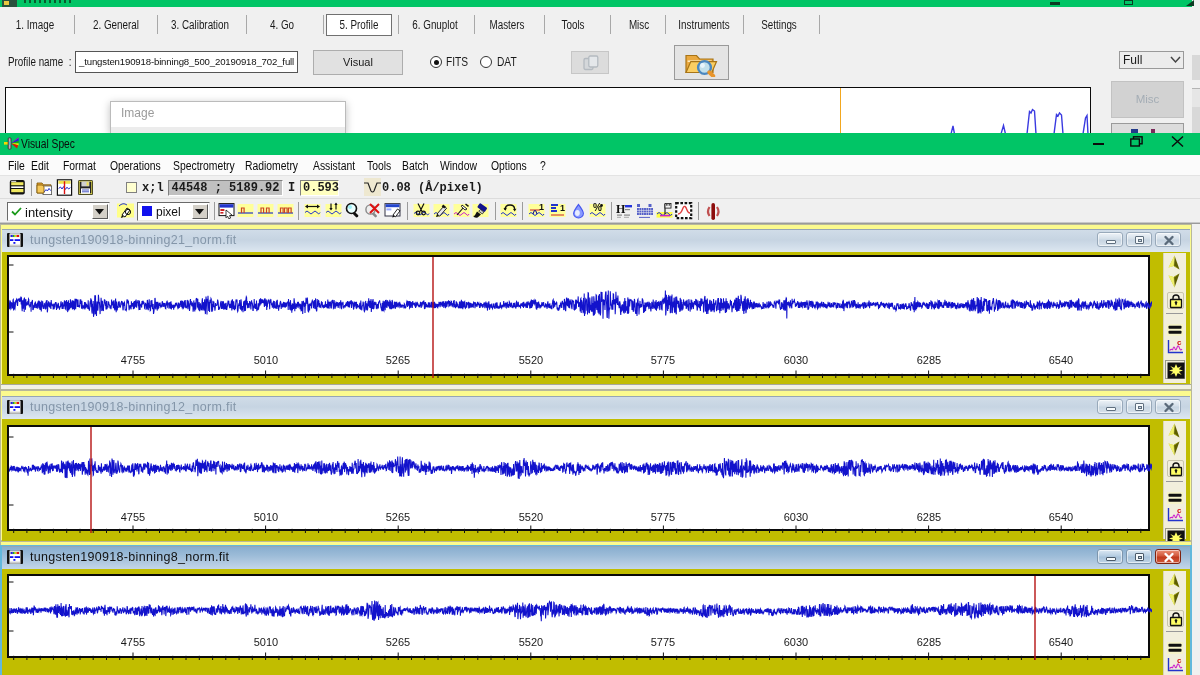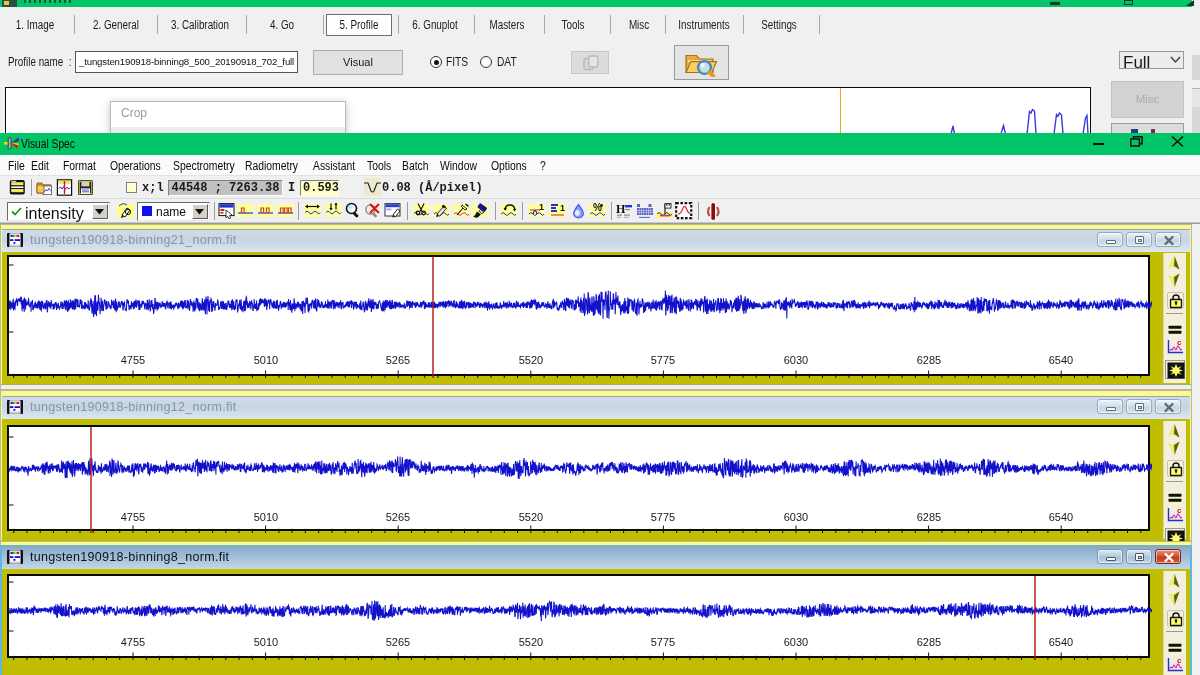--- a/index.html
+++ b/index.html
@@ -57,27 +57,27 @@
     <div class="abs" style="left:8px;top:3px"><svg width="38" height="28" viewBox="0 0 38 28" style="">
         <path d="M3 6.5 h10.5 l3 3.5 H30 V23.5 H3 Z" fill="#eaa93f" stroke="#a87416" stroke-width="1.2"></path>
         <rect x="4.6" y="11.4" width="24" height="1.6" fill="#fde9b8"></rect>
         <path d="M3 23.5 L7.8 12.6 H33.5 L28.8 23.5 Z" fill="#fbce62" stroke="#a87416" stroke-width="1.2"></path>
         <circle cx="21.5" cy="18.5" r="6.4" fill="#bfe0f2" fill-opacity="0.95" stroke="#4a87c0" stroke-width="2.4"></circle>
         <circle cx="19.5" cy="16.5" r="2.4" fill="#e8f5fc"></circle>
         <line x1="26.3" y1="23.3" x2="30.2" y2="27" stroke="#e8952c" stroke-width="4" stroke-linecap="round"></line>
       </svg></div>
   </div>
 <div class="abs" style="left:1119px;top:51px;width:65px;height:17.5px;background:#ececec;border:1px solid #999"></div>
-<div class="abs" style="left:1123px;top:53px;font-size:17px;color:#1a1a1a">Full</div>
+<div class="abs" style="left:1123px;top:53px;font-size:12px;color:#1a1a1a">Full</div>
 <svg class="abs" style="left:1170px;top:56px" width="11" height="8">
     <path d="M1 1 L5.5 6 L10 1" stroke="#444" stroke-width="1.5" fill="none"></path>
   </svg>
 <div class="abs" style="left:5px;top:87px;width:1086px;height:47px;background:#fff;border:1px solid #0a0a0a;border-bottom:none"></div>
 <div class="abs" style="left:110px;top:101px;width:236px;height:33px;background:#fff;border:1px solid #bbb;box-shadow:0 2px 8px rgba(0,0,0,.25)"></div>
-<div class="abs" style="left:121px;top:106px;font-size:12px;color:#9b9b9b">Crop</div>
+<div class="abs" style="left:121px;top:106px;font-size:12px;color:#9b9b9b">Image</div>
 <div class="abs" style="left:111px;top:127px;width:234px;height:7px;background:#ececec"></div>
 <div class="abs" style="left:840px;top:88px;width:1.4px;height:46px;background:#f2a71f"></div>
 <svg class="abs" style="left:5px;top:88px" width="1085" height="45" viewBox="0 0 1085 45">
     <path d="M837 46 L946 46 L948 38 L949.5 46 L996 46 L998.5 37.5 L1000.5 46 L1022 46 L1024.5 23.5 L1026 25 L1027.5 21.5 L1029.5 23 L1031 46 L1049 46 L1051.5 26.5 L1053 28 L1054.5 25 L1056.5 27 L1058 46 L1078 46 L1080.5 30 L1082 27.5 L1083 46" fill="none" stroke="#3a3ae0" stroke-width="1.4"></path>
   </svg>
 <div class="abs" style="left:1111px;top:81px;width:73px;height:36.5px;background:#d2d2d2;border:1px solid #c2c2c2;font-size:11.5px;color:#a4adb5;text-align:center;line-height:34px">Misc</div>
 <div class="abs" style="left:1111px;top:123px;width:73px;height:10px;background:#dcdcdc;border:1px solid #9a9a9a;border-bottom:none"></div>
 <div class="abs" style="left:1131px;top:129px;width:7px;height:4px;background:#223a8a"></div>
 <div class="abs" style="left:1151px;top:129px;width:4px;height:4px;background:#7a2a5a"></div>
 <div class="abs" style="left:1192px;top:55px;width:8px;height:25px;background:#d8d8d8"></div>
@@ -142,48 +142,48 @@
       <rect x="1" y="1" width="15" height="15" rx="1.5" fill="#111"></rect>
       <rect x="2.2" y="2.2" width="12.6" height="12.6" fill="#222" stroke="#e8e050" stroke-width="1"></rect>
       <rect x="4.4" y="2.4" width="8" height="5" fill="#cfcfcf"></rect>
       <rect x="9.6" y="3.2" width="2" height="3.4" fill="#f0e050"></rect>
       <rect x="4" y="9.4" width="9" height="5.4" fill="#fff"></rect>
       <line x1="5" y1="11" x2="12" y2="11" stroke="#3344bb" stroke-width="0.9"></line>
       <line x1="5" y1="12.8" x2="12" y2="12.8" stroke="#3344bb" stroke-width="0.9"></line>
     </svg></div>
 <div class="abs" style="left:126px;top:182px;width:11px;height:11px;background:#ffffd0;border:1px solid #808080"></div>
 <div class="abs mono" style="left:142px;top:181px;font-size:12px;font-weight:bold;color:#1a1a1a">x;l</div>
-<div class="abs mono" style="left:168px;top:179.5px;width:115px;height:16px;background:#c0c0c0;border:1px solid;border-color:#808080 #fff #fff #808080;font-size:12px;font-weight:bold;color:#1a1a1a;text-align:center;line-height:14px">44548 ; 7263.38</div>
+<div class="abs mono" style="left:168px;top:179.5px;width:115px;height:16px;background:#c0c0c0;border:1px solid;border-color:#808080 #fff #fff #808080;font-size:12px;font-weight:bold;color:#1a1a1a;text-align:center;line-height:14px">44548 ; 5189.92</div>
 <div class="abs mono" style="left:288px;top:181px;font-size:12px;font-weight:bold;color:#1a1a1a">I</div>
 <div class="abs mono" style="left:300px;top:179.5px;width:39px;height:16px;background:#ffffc0;border:1px solid;border-color:#808080 #fff #fff #808080;font-size:12px;font-weight:bold;color:#1a1a1a;line-height:14px;padding-left:2px">0.593</div>
 <div class="abs" style="left:364px;top:178px;width:17px;height:18px;background:#eee8d0"></div>
 <svg class="abs" style="left:363px;top:180px" width="19" height="14">
     <path d="M1 3 h4 l3 8 q1.6 2 3 0 l3 -8 h4" fill="none" stroke="#222" stroke-width="1.2"></path>
   </svg>
 <div class="abs mono" style="left:382px;top:181px;font-size:12px;font-weight:bold;color:#1a1a1a">0.08 (Å/pixel)</div>
 <div class="abs" style="left:0;top:199px;width:1200px;height:24px;background:#f0f0f0;border-bottom:1px solid #c8c8c8"></div>
 <div class="abs" style="left:7px;top:202px;width:103px;height:19px;background:#fff;border:1px solid;border-color:#6a6a6a #e8e8e8 #e8e8e8 #6a6a6a"></div>
 <svg class="abs" style="left:11px;top:207px" width="11" height="9">
     <path d="M1 4.5 L4 7.5 L10 1" stroke="#1a9a1a" stroke-width="1.8" fill="none"></path>
   </svg>
-<div class="abs" style="left:25px;top:205px;font-size:16px;color:#111">intensity</div>
+<div class="abs" style="left:25px;top:205px;font-size:13px;color:#111">intensity</div>
 <div class="abs" style="left:92px;top:204px;width:16px;height:15px;background:#d4d0c8;border:1px solid;border-color:#fff #5a5a5a #5a5a5a #fff"></div>
 <svg class="abs" style="left:95px;top:209px" width="10" height="6">
     <path d="M0 0 H9 L4.5 5.5 Z" fill="#111"></path>
   </svg>
 <div class="abs" style="left:116px;top:201px"><svg width="20" height="19" viewBox="0 0 20 19" style="">
       <rect x="1" y="2.5" width="17" height="14" fill="#ffff88"></rect>
       <path d="M3 5 q4 -4 8 -1" fill="none" stroke="#2233cc" stroke-width="1"></path>
       <path d="M6 14 l5 -7 3 2 -5 7 z" fill="#fff" stroke="#111" stroke-width="1"></path>
       <path d="M6 14 l-1.2 3 3 -1" fill="#111"></path>
       <circle cx="12" cy="11" r="2.6" fill="none" stroke="#111" stroke-width="1"></circle>
     </svg></div>
 <div class="abs" style="left:137px;top:202px;width:73px;height:19px;background:#fff;border:1px solid;border-color:#6a6a6a #e8e8e8 #e8e8e8 #6a6a6a"></div>
 <div class="abs" style="left:142px;top:206px;width:10px;height:10px;background:#1111ee"></div>
-<div class="abs" style="left:156px;top:205px;font-size:12px;color:#111">name</div>
+<div class="abs" style="left:156px;top:205px;font-size:12px;color:#111">pixel</div>
 <div class="abs" style="left:192px;top:204px;width:16px;height:15px;background:#d4d0c8;border:1px solid;border-color:#fff #5a5a5a #5a5a5a #fff"></div>
 <svg class="abs" style="left:195px;top:209px" width="10" height="6">
     <path d="M0 0 H9 L4.5 5.5 Z" fill="#111"></path>
   </svg>
 <div class="sep" style="left:214px;top:202px;height:18px"></div>
 <div class="abs" style="left:218px;top:202px"><svg width="17" height="17" viewBox="0 0 17 17" style="">
       <rect x="1" y="1.6" width="15" height="12" fill="#fff" stroke="#111" stroke-width="1"></rect>
       <rect x="1.6" y="2.2" width="13.8" height="3.4" fill="#2233cc"></rect>
       <rect x="2.4" y="7" width="4" height="2" fill="#cc2222"></rect>
       <rect x="2.4" y="10" width="3" height="1.6" fill="#cc2222"></rect>

